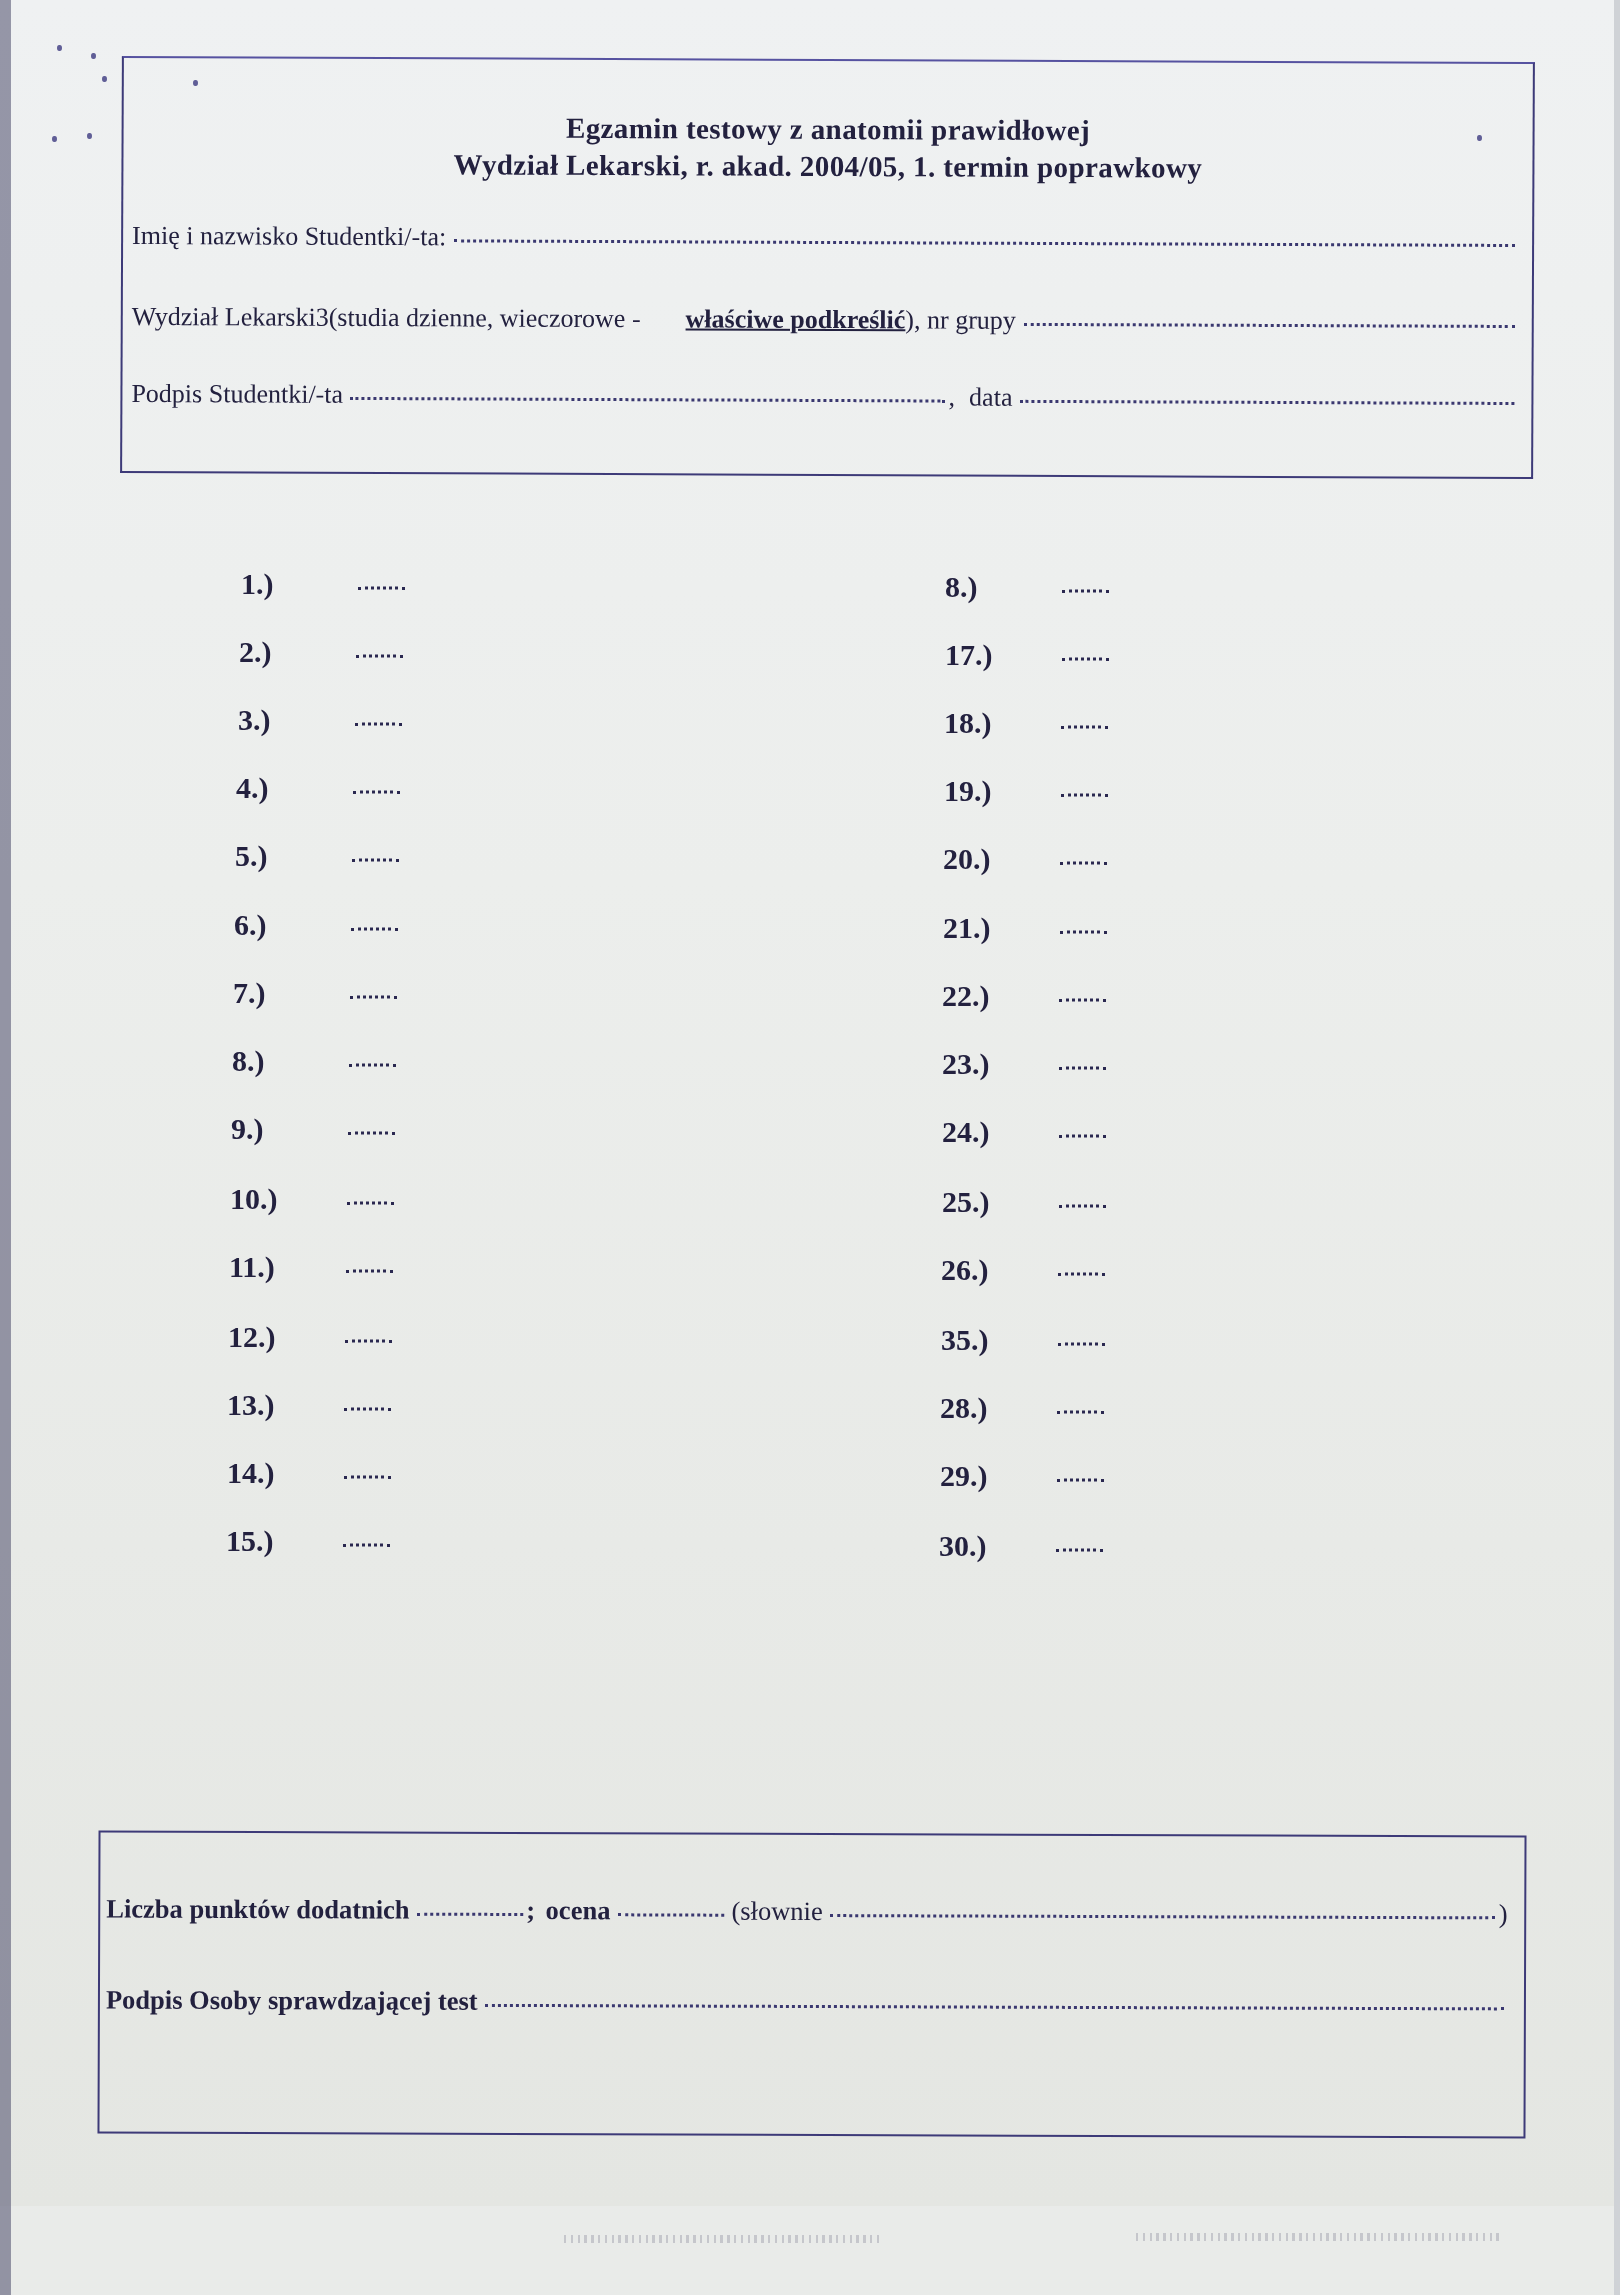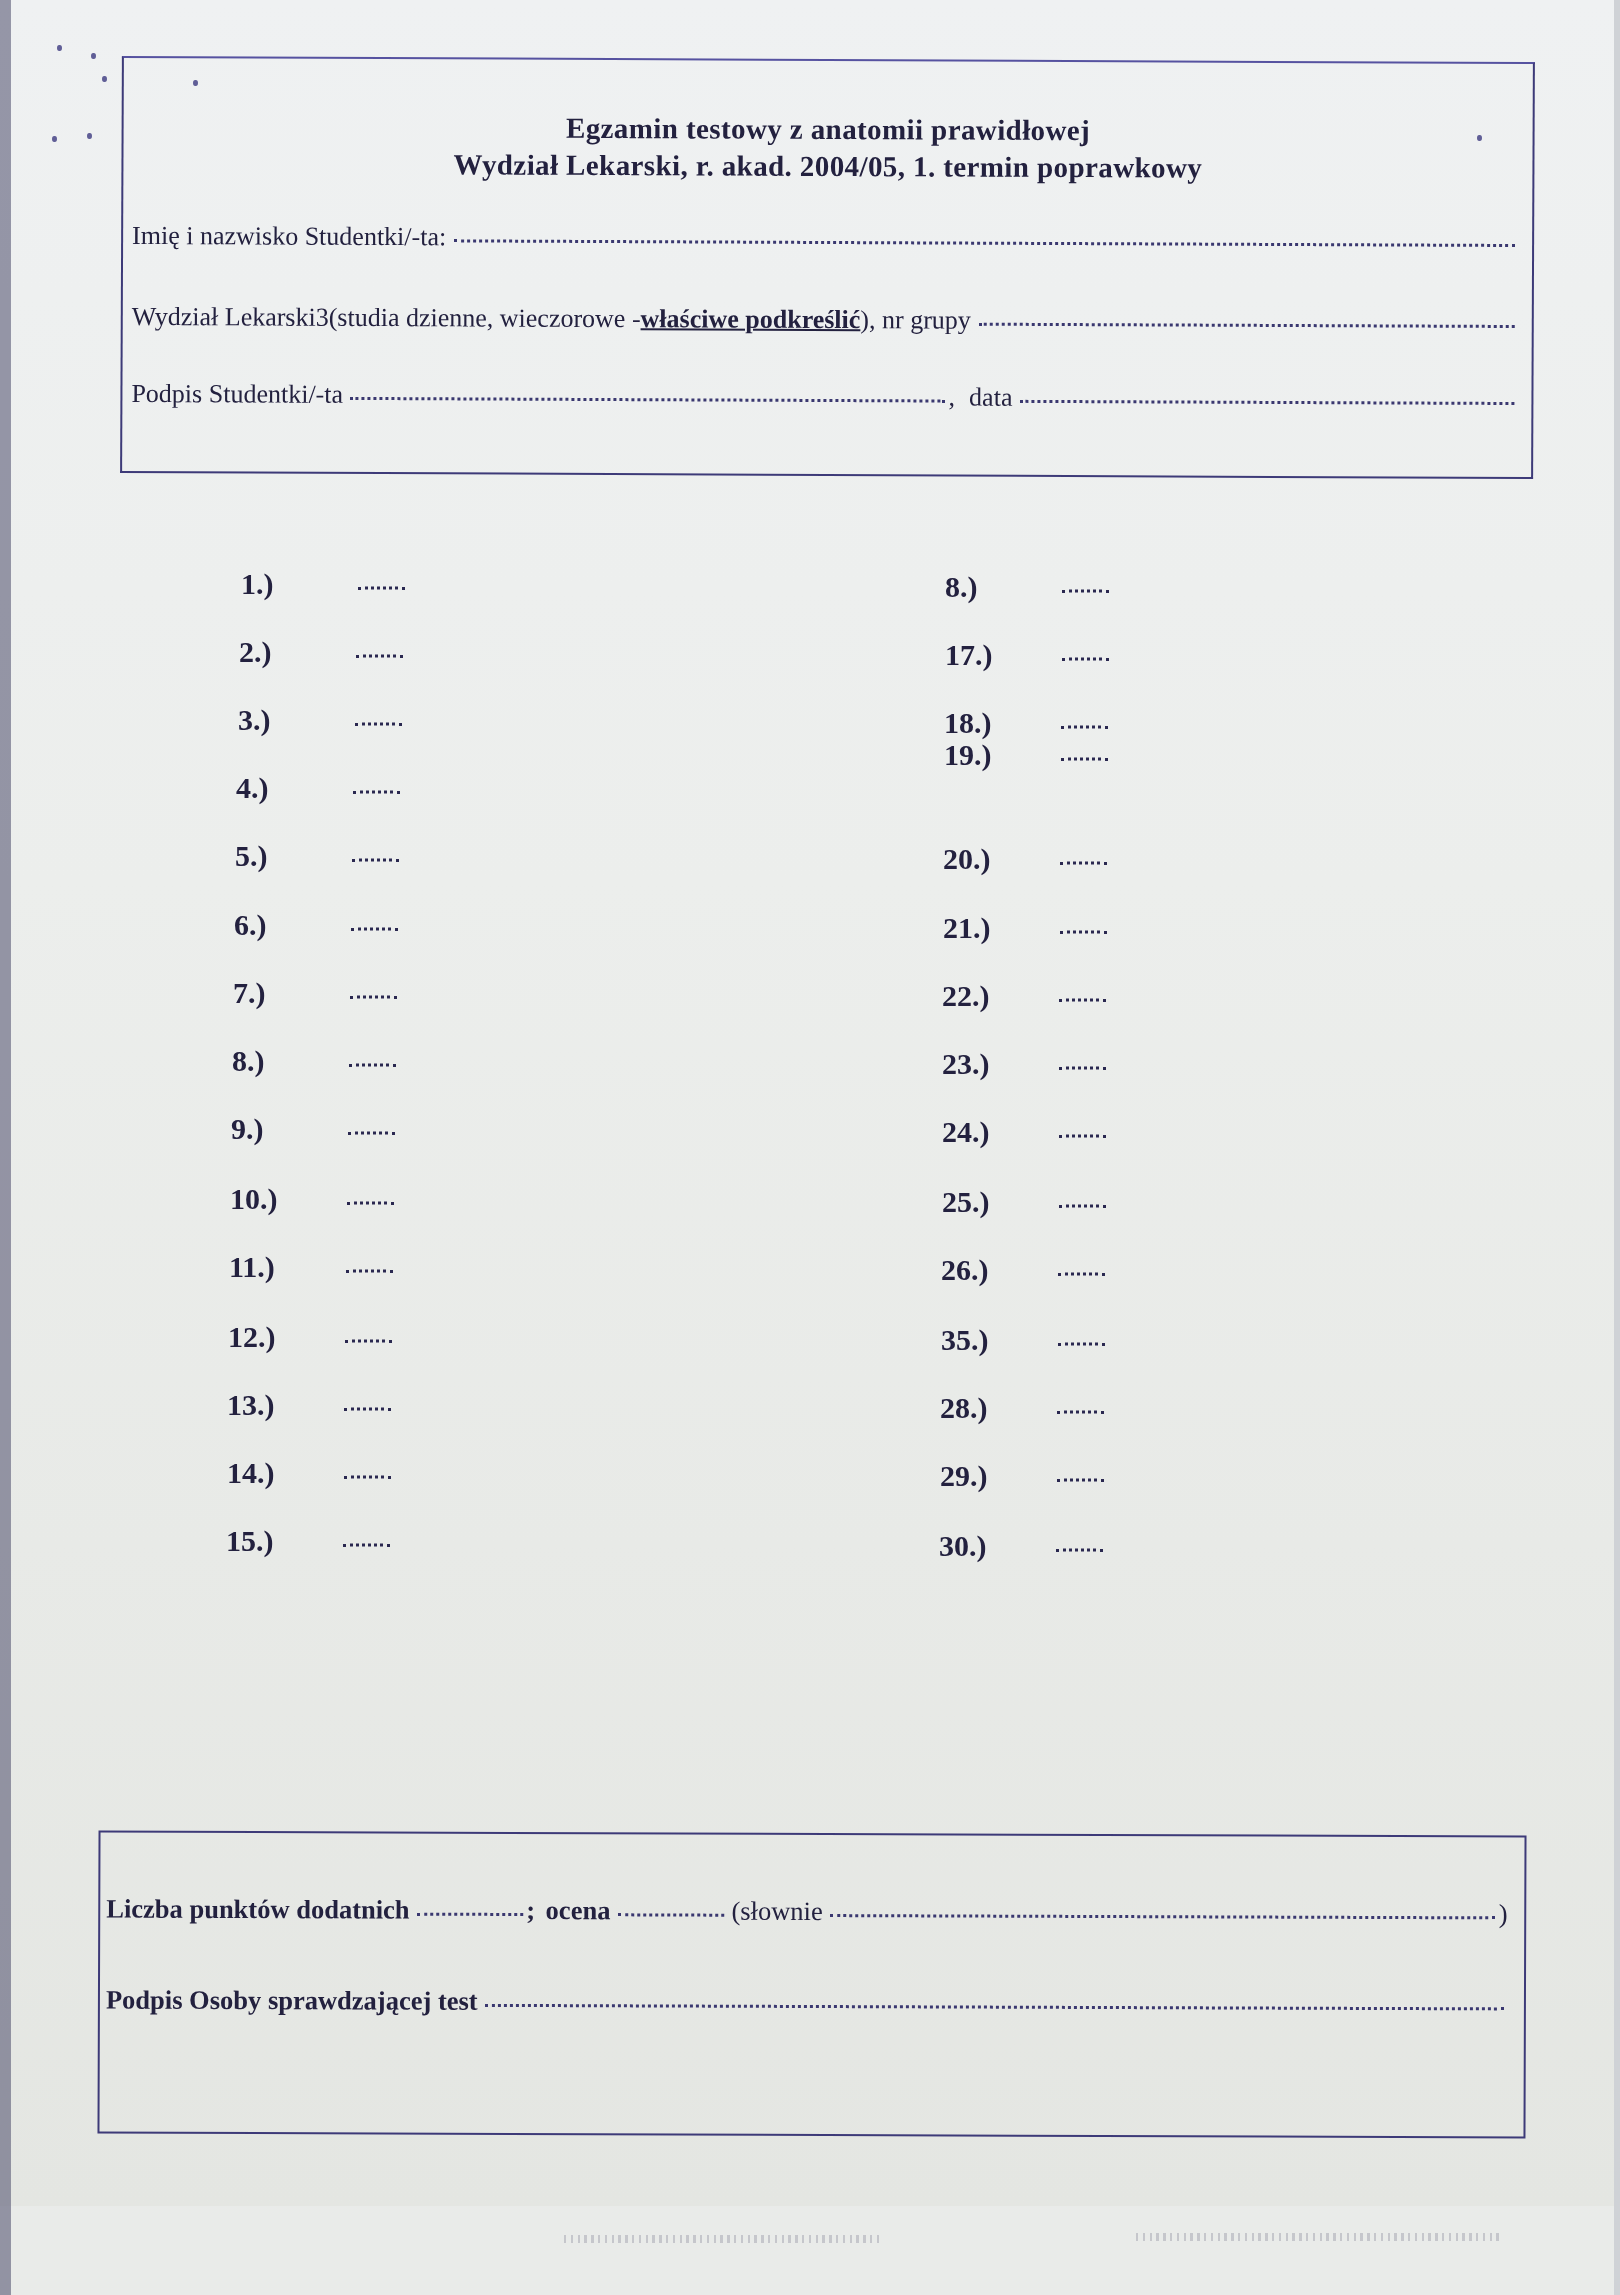--- a/index.html
+++ b/index.html
@@ -17,21 +17,21 @@
   .edge-right { position:absolute; right:0; top:0; width:6px; height:2295px; background:#cfd2d6; }
   .box { position:absolute; border:2.3px solid #3d3a78; }
   .header-box { left:121px; top:59px; width:1409px; height:413px; border-top-color:#5652a0; transform: rotate(0.25deg); }
   .footer-box { left:98px; top:1833px; width:1424px; height:299px; transform: rotate(0.2deg); }
   .title { position:absolute; left:0; width:100%; text-align:center; font-weight:bold; font-size:29px; letter-spacing:0.4px; }
   .t1 { top:52px; }
   .t2 { top:89px; }
   .field { position:absolute; left:9px; right:13.6px; font-size:26px; display:flex; align-items:baseline; white-space:nowrap; }
   .dots { flex:1; border-bottom:3px dotted #3a3870; height:0; margin:0 3px 0 7.6px; transform: translateY(-3px); }
   .dots.fixed { flex:none; }
-  .u { text-decoration: underline; text-decoration-thickness: 2.3px; font-weight:bold; }
+  .u { text-decoration: underline; text-decoration-thickness: 2.3px; font-weight:bold;margin-left:45px; }
   .f1 { top:163px; }
   .f2 { top:244px; }
   .f3 { top:321px; }
   .answers { position:absolute; left:0; top:0; width:1620px; }
   .ans { position:absolute; font-weight:bold; font-size:30px; display:flex; align-items:baseline; }
   .ans .num { display:inline-block; width:117px; }
   .ans .blank { display:inline-block; width:47px; border-bottom:3.8px dotted #2a2850; transform: translateY(-4.5px); }
   .footer-box .field { font-weight:bold; font-size:26.5px; left:6px; right:16.7px; }
   .ff1 { top:61px; }
   .ff2 { top:152px; }
@@ -146,21 +146,21 @@
         <span class="blank"></span>
       </div>
     <div class="ans" style="left:945px;top:638px">
         <span class="num">17.)</span>
         <span class="blank"></span>
       </div>
     <div class="ans" style="left:944px;top:706px">
         <span class="num">18.)</span>
         <span class="blank"></span>
       </div>
-    <div class="ans" style="left:944px;top:738px">
+    <div class="ans" style="left:944px;top:774px">
         <span class="num">19.)</span>
         <span class="blank"></span>
       </div>
     <div class="ans" style="left:943px;top:842px">
         <span class="num">20.)</span>
         <span class="blank"></span>
       </div>
     <div class="ans" style="left:943px;top:911px">
         <span class="num">21.)</span>
         <span class="blank"></span>

